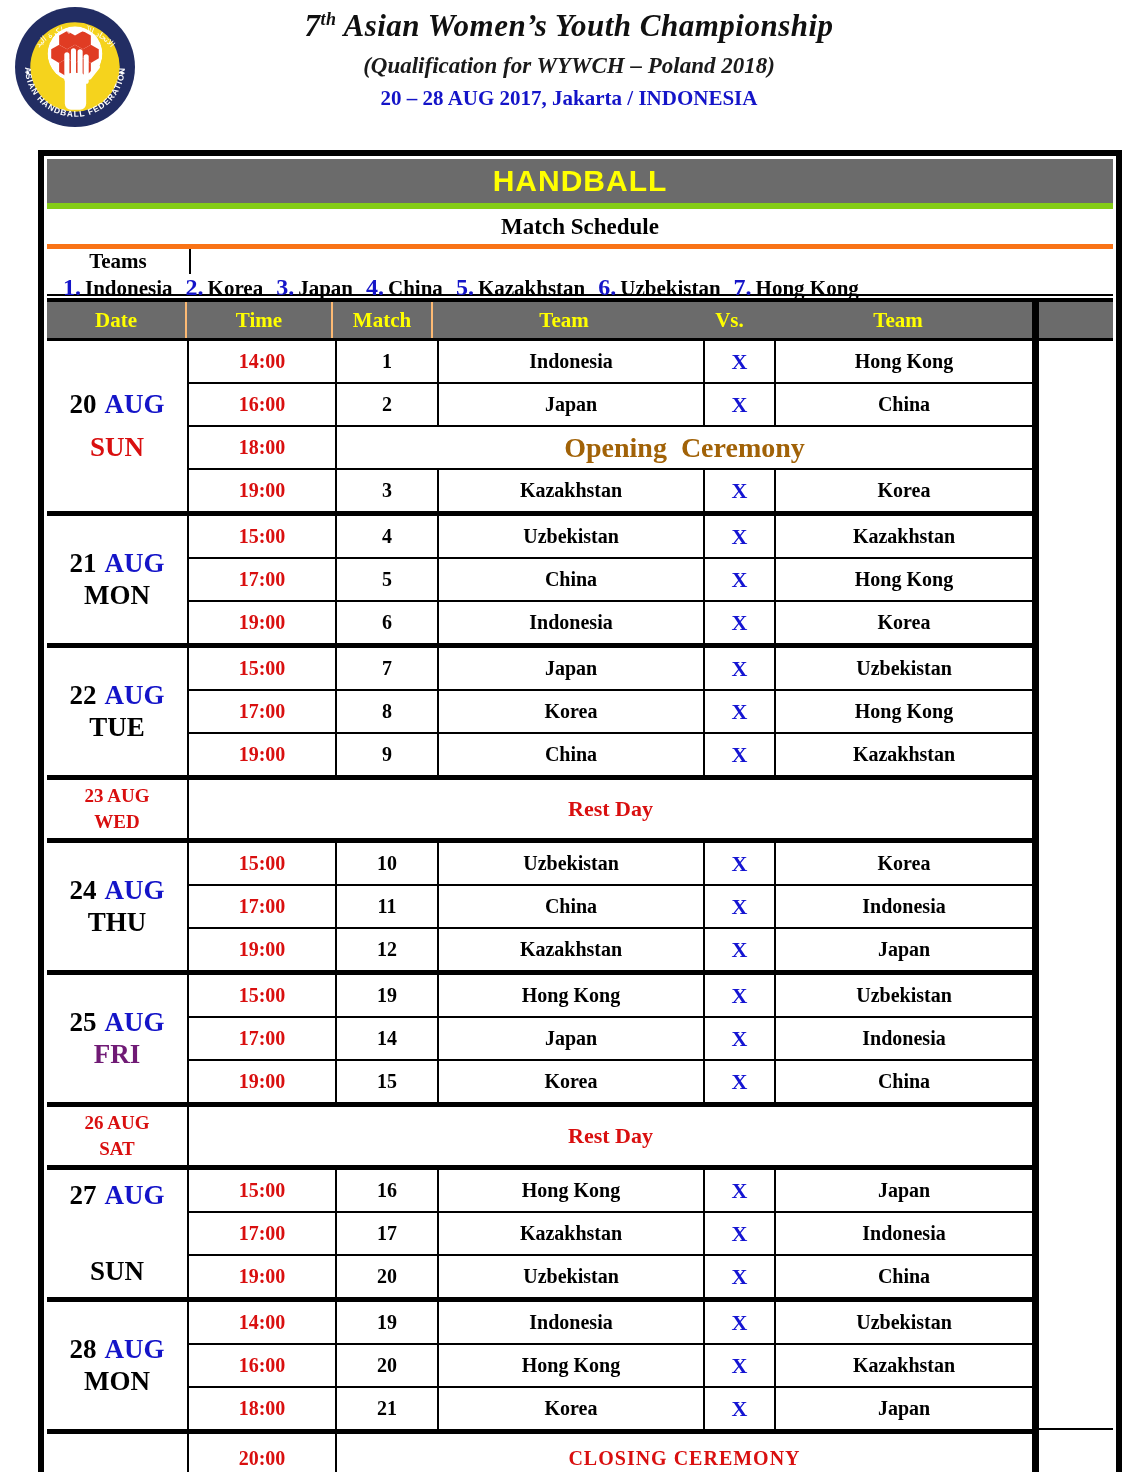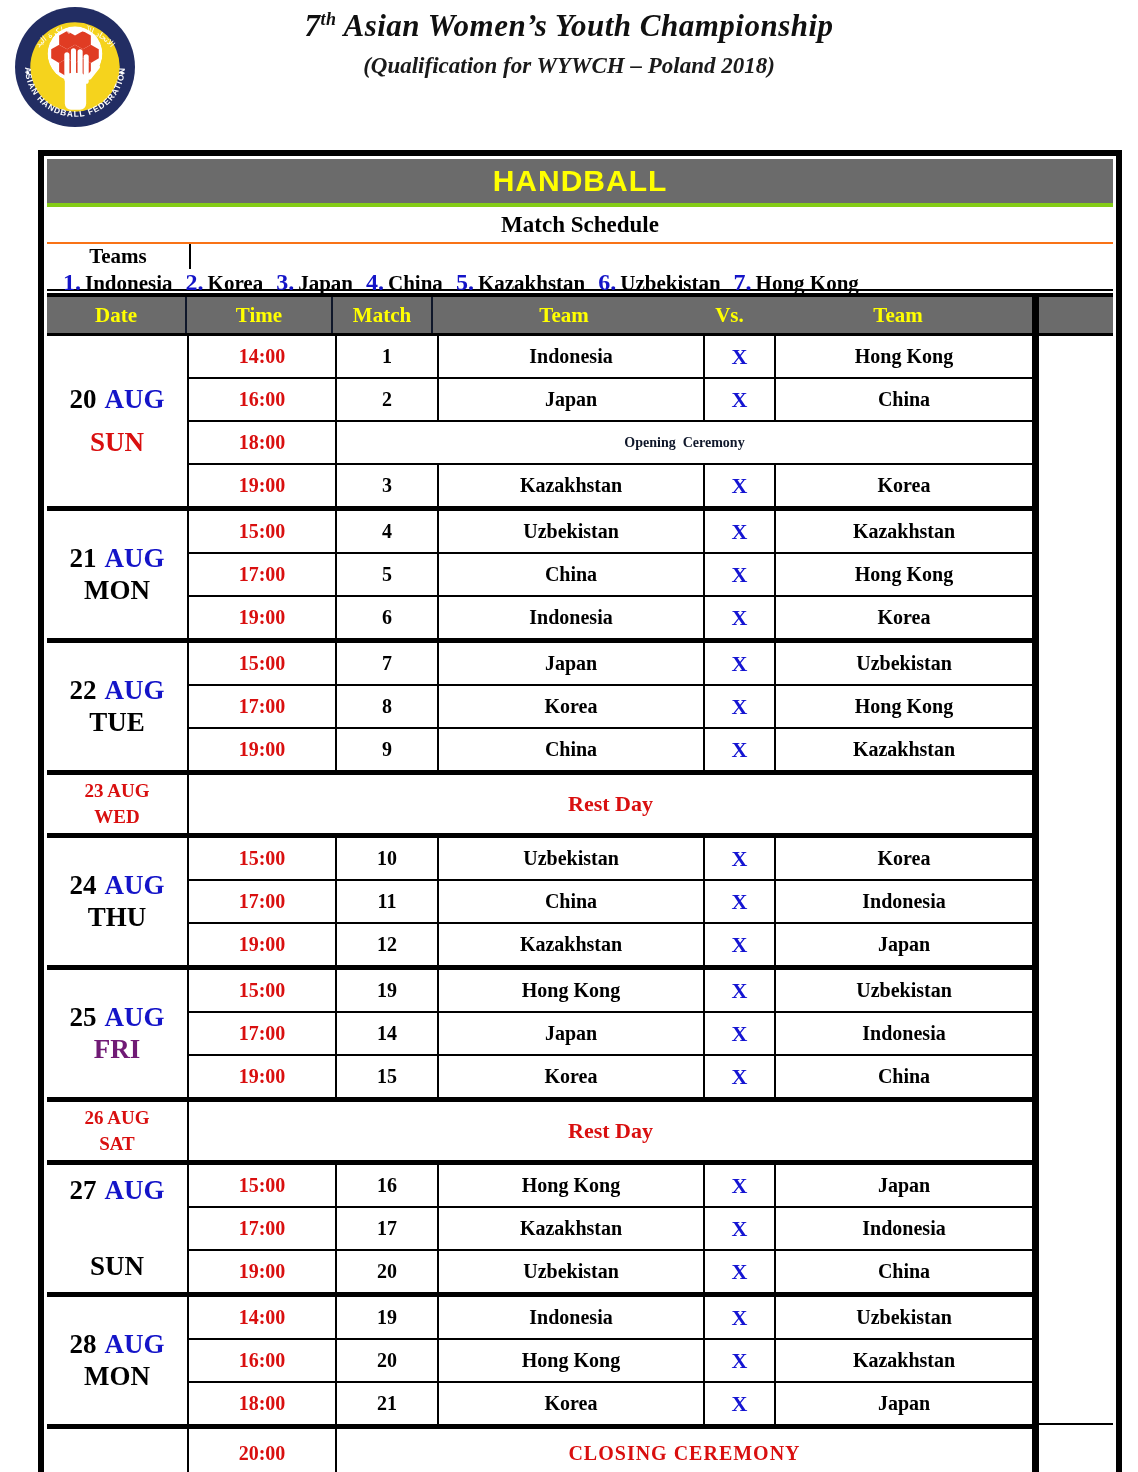--- a/index.html
+++ b/index.html
@@ -11,56 +11,56 @@
   .logo{position:absolute;left:14px;top:6px;width:122px;height:122px;}
   .title-block{position:absolute;left:0;right:0;top:8px;text-align:center;}
   .main-title{margin:0;font-size:31px;font-weight:bold;font-style:italic;color:#101010;letter-spacing:.5px;}
   .main-title sup{font-size:18px;}
   .subtitle{margin-top:9px;font-size:23px;font-style:italic;font-weight:bold;color:#1a1a1a;}
   .dateline{margin-top:7px;font-size:21px;font-weight:bold;color:#1414c8;}
 
   
   .sched-frame{margin-left:38px;width:1084px;border:6px solid #000;padding:3px;box-sizing:border-box;background:#fff;}
 
-  .band-title{background:#6b6b6b;border-bottom:4px solid #84cc16;height:44px;display:flex;align-items:center;justify-content:center;}
+  .band-title{background:#6b6b6b;border-bottom:6px solid #84cc16;height:44px;display:flex;align-items:center;justify-content:center;}
   .band-title span{font-family:"Liberation Sans","DejaVu Sans",sans-serif;font-weight:bold;font-size:30px;color:#ffff00;letter-spacing:1px;}
-  .band-sub{background:#fff;border-bottom:2px solid #f97316;height:35px;display:flex;align-items:center;justify-content:center;font-size:23px;font-weight:bold;color:#000;}
+  .band-sub{background:#fff;border-bottom:5px solid #f97316;height:35px;display:flex;align-items:center;justify-content:center;font-size:23px;font-weight:bold;color:#000;}
 
   .teams-row{display:flex;height:45px;border-bottom:2px solid #000;flex-direction:column;}
   .teams-label{width:142px;border-right:2px solid #000;display:flex;align-items:center;justify-content:center;font-size:21px;font-weight:bold;}
   .teams-list{flex:1;display:flex;align-items:center;padding-left:16px;font-weight:bold;}
   .team-entry{margin-right:13px;white-space:nowrap;}
   .tnum{color:#1414c8;font-size:24px;margin-right:4px;}
   .tname{color:#000;font-size:21px;}
 
   
   .body-wrap{display:flex;margin-top:2px;border-top:4px solid #000;}
   .main-col{width:985px;}
   .right-col{flex:1;border-left:7px solid #000;display:flex;flex-direction:column;background:#fff;}
   .rc-header{height:36px;background:#6b6b6b;border-bottom:3px solid #000;}
   .rc-body{flex:1;background:#fff;}
   .rc-footer{height:52px;border-top:2px solid #000;background:#fff;}
 
   .grid6{display:grid;grid-template-columns:140px 146px 100px 264px 69px 1fr;}
   .col-header{height:36px;background:#6b6b6b;border-bottom:0;}
   .hcell{display:flex;align-items:center;justify-content:center;color:#ffff00;font-weight:bold;font-size:21px;}
-  .hcell.sep{border-right:2px solid #0f172a;}
+  .hcell.sep{border-right:2px solid #fdba74;}
   .hteams{grid-column:4/7;display:grid;grid-template-columns:262px 69px 1fr;}
 
   #schedule-body .group{display:grid;grid-template-columns:140px 146px 100px 264px 69px 1fr;gap:2px;background:#000;border-top:5px solid #000;grid-auto-rows:41px;}
   #schedule-body .group:first-child{border-top:3px solid #000;}
   #schedule-body .rest-group{grid-auto-rows:58px;}
   .cell{background:#fff;display:flex;align-items:center;justify-content:center;font-weight:bold;font-size:20px;color:#000;}
   .date-cell{flex-direction:column;line-height:1.15;}
   .date-l1{font-size:27px;}
   .date-l1 .mon{color:#1414c8;margin-left:8px;}
   .wd{font-size:27px;}
   .time-cell{color:#d90f0f;}
   .vs-cell{color:#1414d2;font-size:22px;}
-  .ceremony-cell{grid-column:3/7;color:#0f172a;font-size:14px;white-space:pre;}
+  .ceremony-cell{grid-column:3/7;color:#a16207;font-size:28px;white-space:pre;}
   .rest-date{color:#d90f0f;font-size:19px;line-height:1.35;}
   .rest-cell{grid-column:2/7;color:#d90f0f;font-size:22px;}
 
   .closing-row{display:grid;grid-template-columns:140px 146px 100px 264px 69px 1fr;gap:2px;background:#000;border-top:5px solid #000;grid-auto-rows:48px;}
   .closing-label{grid-column:3/7;color:#d90f0f;letter-spacing:1px;font-size:20px;}
 </style>
 </head>
 <body>
 
 <div class="page">
@@ -106,20 +106,21 @@
         <text font-family="DejaVu Sans, sans-serif" font-size="8" fill="#ffffff">
           <textPath href="#arcTop" startOffset="50%" text-anchor="middle">الاتحاد الآسيوي لكرة اليد</textPath>
         </text>
         <circle cx="13.5" cy="66" r="1.6" fill="#fff"></circle>
         <circle cx="106.5" cy="66" r="1.6" fill="#fff"></circle>
       </svg>
     </div>
     <div class="title-block">
       <h1 class="main-title"><span>7</span><sup>th</sup><span> Asian Women’s Youth Championship</span></h1>
       <div class="subtitle">(Qualification for WYWCH – Poland 2018)</div>
+      <div class="dateline">20 – 28 AUG 2017, Jakarta / INDONESIA</div>
     </div>
   </div>
 
   <div class="sched-frame">
 
     <div class="band-title">
       <span>HANDBALL</span>
     </div>
 
     <div class="band-sub">

